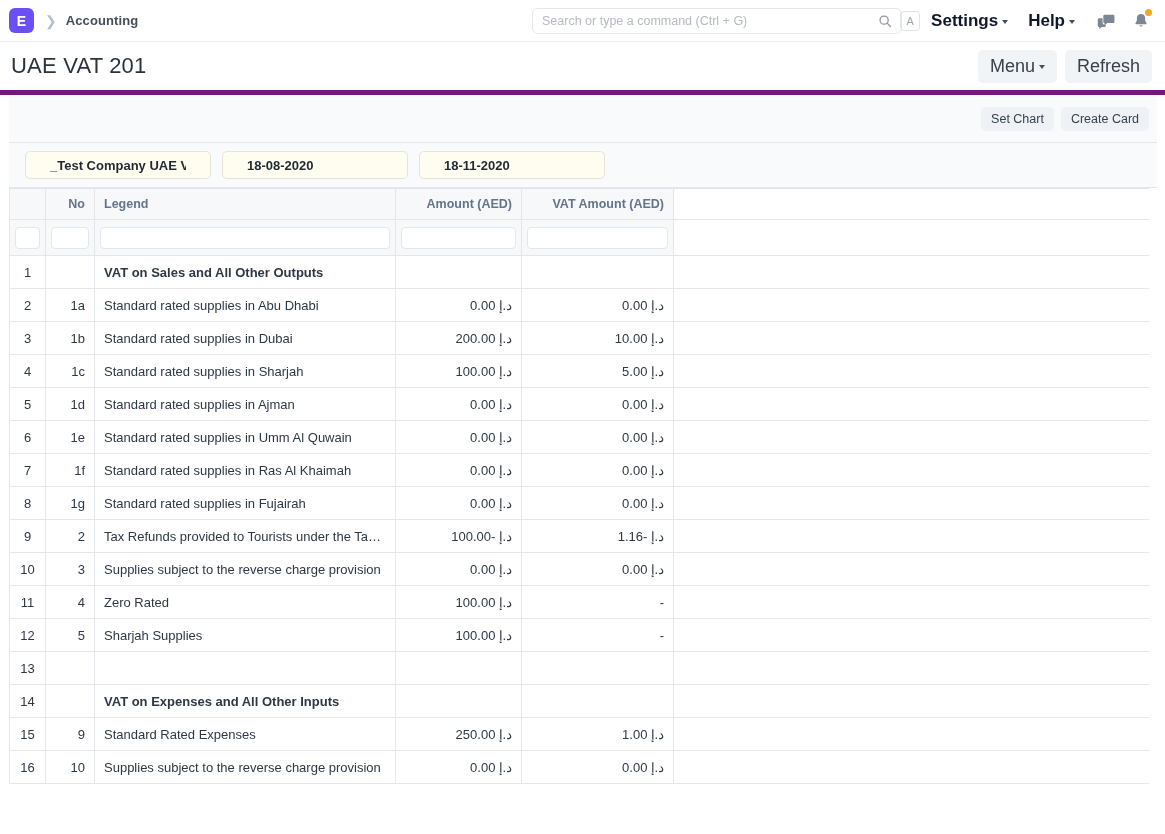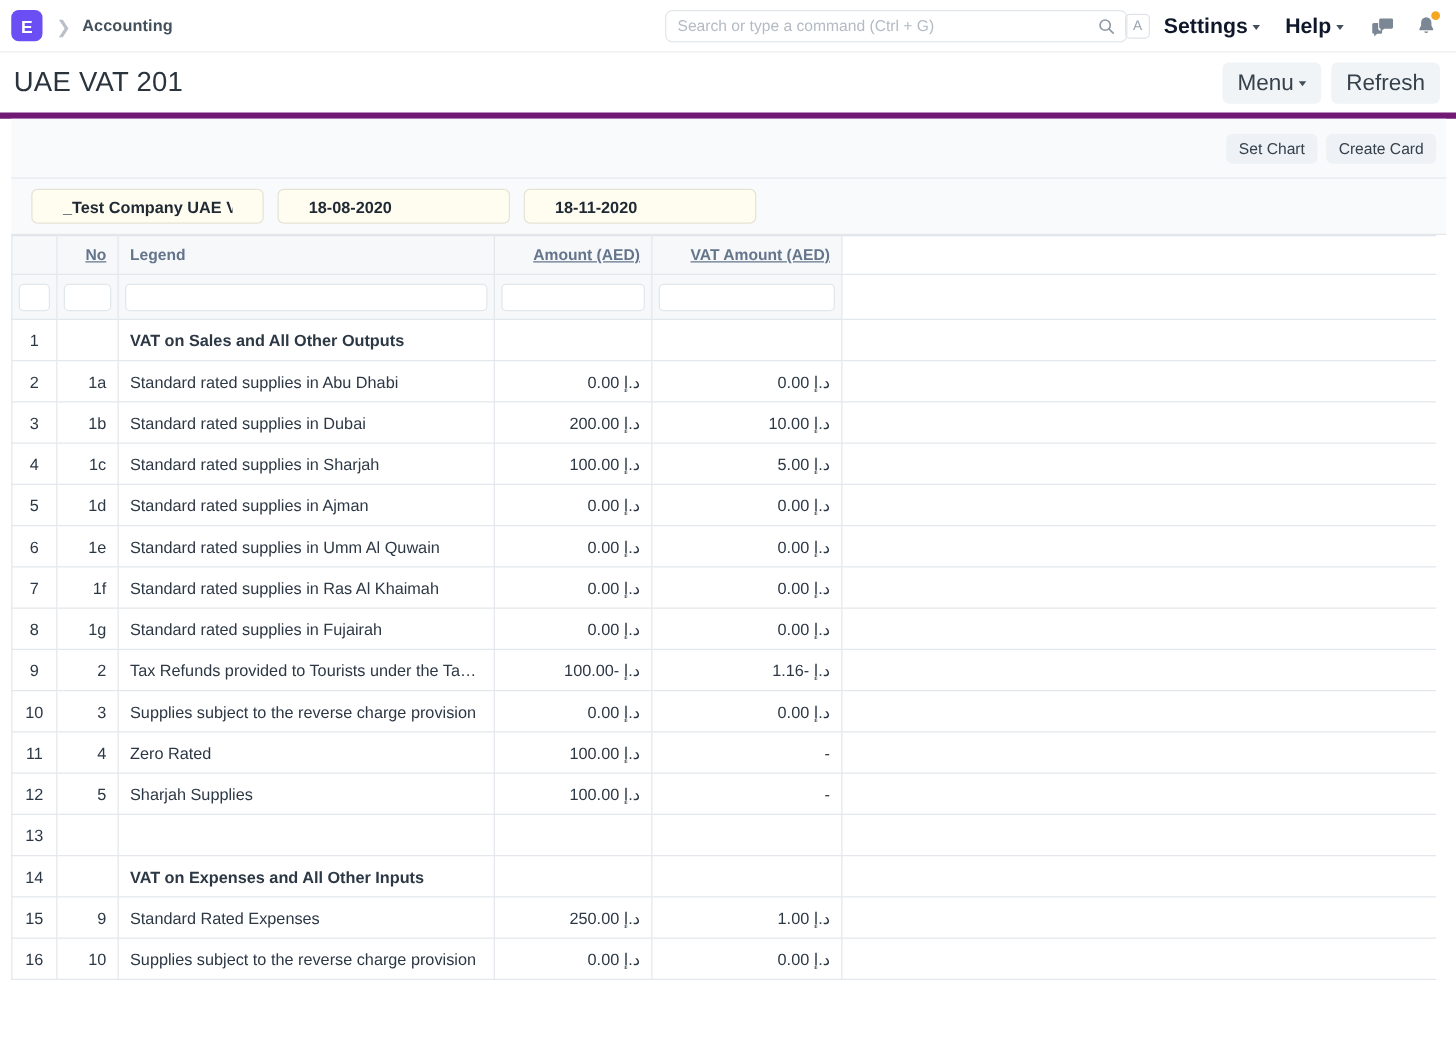--- a/index.html
+++ b/index.html
@@ -140,21 +140,21 @@
   .dt thead th {
     background: #f6f8fa;
     border: 1px solid #e2e7ec;
     border-top: 1px solid #dfe4ea;
     height: 31px;
     font-size: 12.5px; font-weight: 700; color: #64748b;
     padding: 0 9px;
     text-align: left;
     vertical-align: middle;
   }
-  .dt thead th.num { text-align: right; text-decoration: underline; }
+  .dt thead th.num { text-align: right; }
   .dt thead th.ctr { text-align: center; }
   .dt thead th.pad { background: #fff; border-left: 1px solid #e2e7ec; border-right: none; }
 
   .dt tr.filter-cells td {
     background: #f6f8fa;
     border: 1px solid #e2e7ec;
     height: 36px; padding: 0 5px; vertical-align: middle;
   }
   .dt tr.filter-cells td.pad { background: #fff; border-right: none; }
   .cell-filter {

